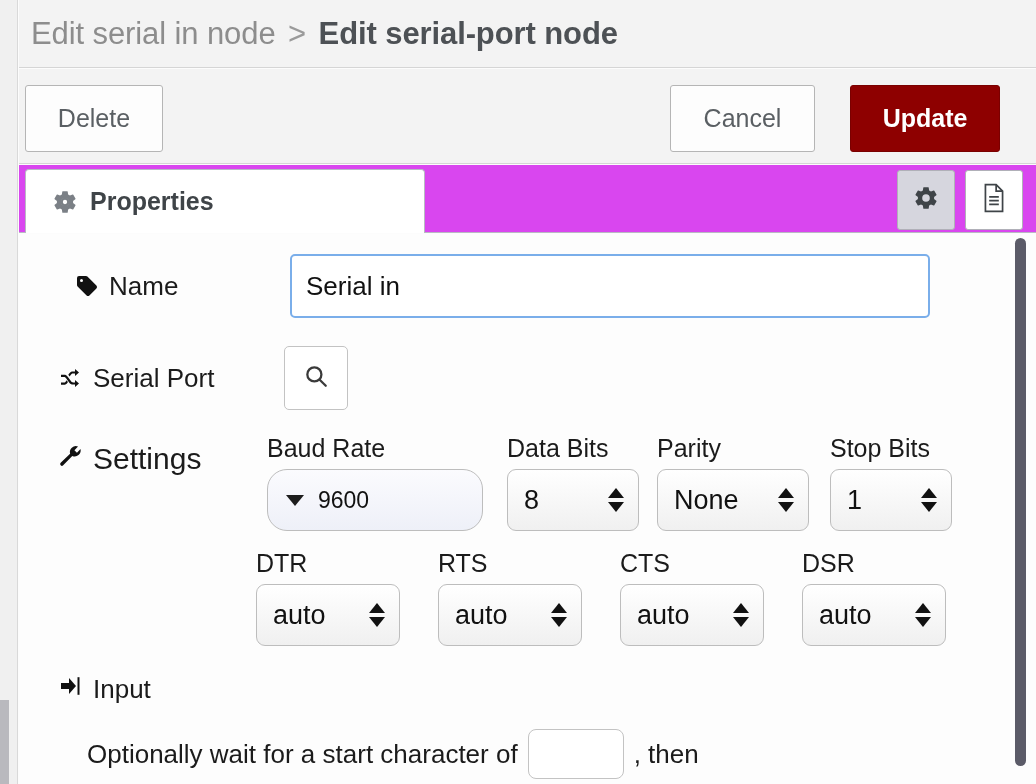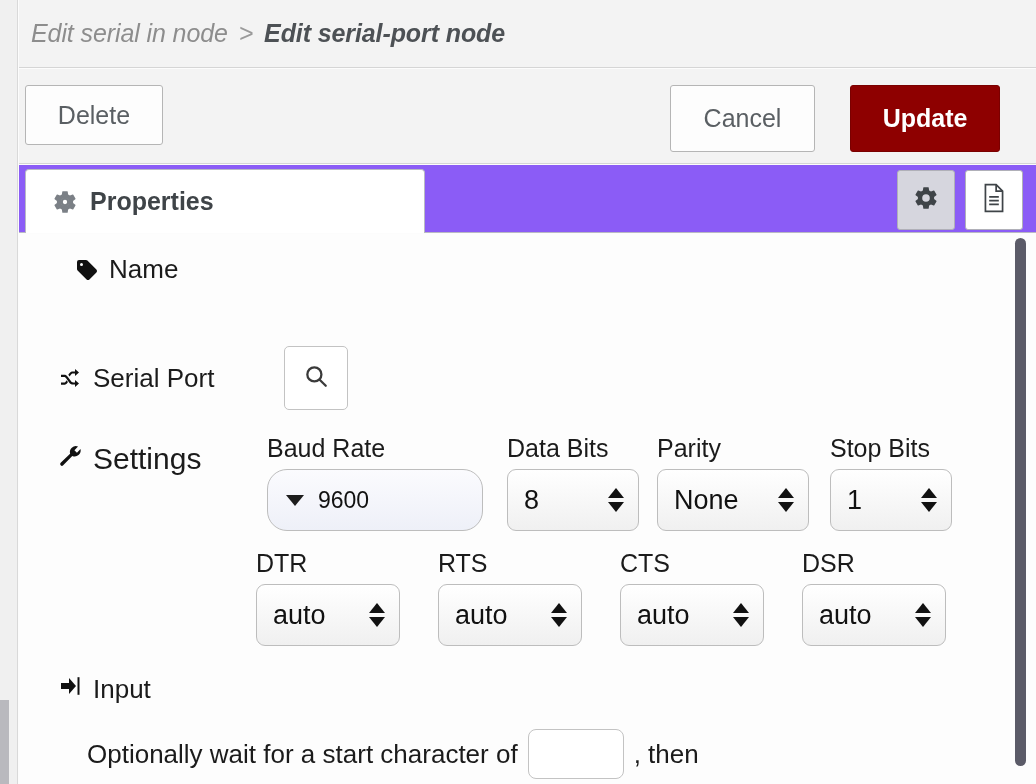--- a/index.html
+++ b/index.html
@@ -34,25 +34,24 @@
   
   .dialog-header {
     position: absolute; left: 19px; top: 0;
     width: 1017px; height: 68px;
     background: #f3f3f3;
     border-bottom: 1px solid #d5d5d5;
     display: flex; align-items: center;
     padding-left: 12px;
   }
   .breadcrumb {
-    font-size: 25px;
+    font-size: 31px;
     color: #888;
     white-space: nowrap;
     letter-spacing: -0.1px;
-    font-style: italic;
   }
   .breadcrumb .crumb-prev { color: #8d8d8d; }
   .breadcrumb .crumb-sep { color: #9a9a9a; margin: 0 4px; }
   .breadcrumb .crumb-current { color: #4d5155; font-weight: bold; }
 
   
   .button-bar {
     position: absolute; left: 19px; top: 69px;
     width: 1017px; height: 95px;
     background: #f3f3f3;
@@ -62,35 +61,35 @@
     position: absolute;
     display: flex; align-items: center; justify-content: center;
     font-size: 25px;
     cursor: pointer;
     background: #fdfdfd;
     border: 1px solid #b5b5b5;
     border-radius: 3px;
     color: #5a5f63;
     user-select: none;
   }
-  .btn-delete { left: 6px; top: 16px; width: 138px; height: 60px; }
+  .btn-delete { left: 6px; top: 16px; width: 138px; height: 67px; }
   .btn-cancel { left: 651px; top: 16px; width: 145px; height: 67px; }
   .btn-update {
     left: 831px; top: 16px; width: 150px; height: 67px;
     background: #8e0000;
     border: 1px solid #7a0000;
     color: #ffffff;
     font-weight: bold;
   }
 
   
   .tab-strip {
     position: absolute; left: 19px; top: 165px;
     width: 1017px; height: 68px;
-    background: #8b5cf6;
+    background: #d946ef;
     border-bottom: 1px solid #b9b9c4;
   }
   .tab {
     position: absolute; left: 6px; top: 4px;
     width: 400px; height: 64px;
     background: #ffffff;
     border: 1px solid #b9b9c4;
     border-bottom: none;
     border-radius: 4px 4px 0 0;
     display: flex; align-items: center;
@@ -330,20 +329,21 @@
 
     <div class="row row-name">
       <div class="form-label label-name">
         <span class="icn">
           <svg width="24" height="24" viewBox="0 0 24 24" fill="#111">
             <path d="M21.4 11.6l-9-9A2 2 0 0011 2H4a2 2 0 00-2 2v7c0 .53.21 1.04.59 1.41l9 9a2 2 0 002.82 0l7-7a2 2 0 000-2.81zM6.5 8A1.5 1.5 0 118 6.5 1.5 1.5 0 016.5 8z"></path>
           </svg>
         </span>
         <span>Name</span>
       </div>
+      <input class="text-input input-name focused" type="text" value="Serial in" style="">
     </div>
 
     <div class="row row-port">
       <div class="form-label label-port">
         <span class="icn">
           <svg width="26" height="24" viewBox="0 0 24 24" fill="#111">
             <path d="M17 3l4 3.5-4 3.5V7.6h-2.1c-1 0-1.6.5-2.4 1.6l-.9 1.3-1.3-1.8.7-1C12.2 6 13.3 5.4 15 5.4H17V3z"></path>
             <path d="M17 14l4 3.5-4 3.5v-2.4h-2c-1.7 0-2.8-.6-3.9-2.1l-3-4.2C7.4 11.4 6.9 11 6 11H3V8.8h3c1.7 0 2.8.6 3.9 2.1l3 4.2c.7 1 1.3 1.3 2.2 1.3h1.9V14z"></path>
             <path d="M3 16.4h3c.9 0 1.4-.3 2-1.2l.6-.9 1.3 1.8-.4.6C8.4 18.2 7.4 18.8 6 18.8H3v-2.4z"></path>
           </svg>

